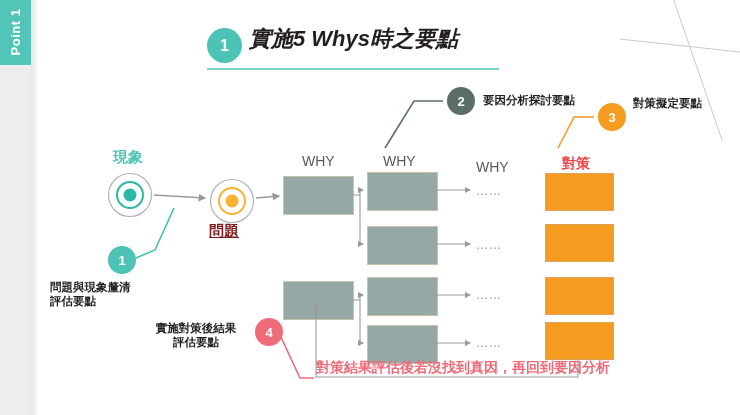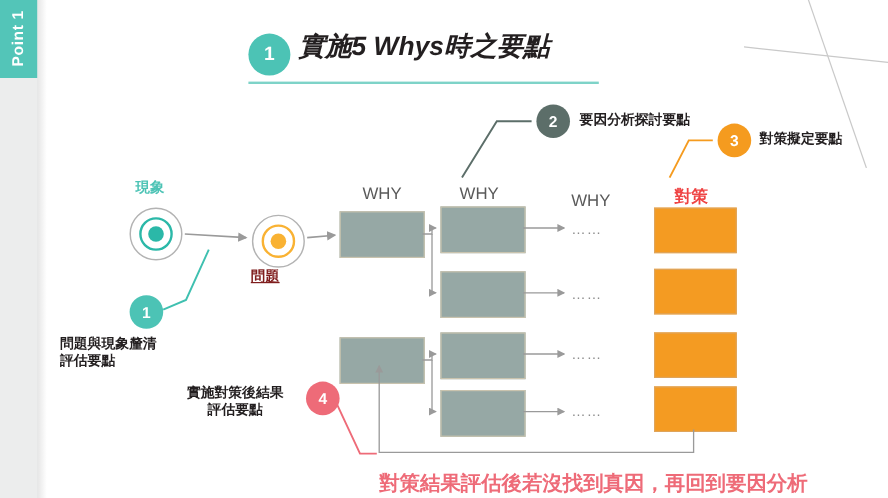--- a/index.html
+++ b/index.html
@@ -59,26 +59,26 @@
   .badge-2{left:447px;top:87px;width:28px;height:28px;background:#5c6e69;font-size:13px;}
   .badge-3{left:598px;top:103px;width:28px;height:28px;background:#f59b1f;font-size:13px;}
   .badge-1{left:108px;top:246px;width:28px;height:28px;background:#4cc3b5;font-size:13px;}
   .badge-4{left:255px;top:318px;width:28px;height:28px;background:#ee6b78;font-size:13px;}
 
   .callout-label{
     position:absolute;font-size:11.5px;font-weight:bold;color:#231f20;
     line-height:14px;white-space:nowrap;text-align:right;
   }
   .cl-2{left:483px;top:93px;}
-  .cl-3{left:633px;top:109px;}
+  .cl-3{left:633px;top:96px;}
   .cl-1{left:50px;top:280px;text-align:left;width:100px;}
   .cl-4{left:148px;top:321px;text-align:center;width:96px;}
 
   
-  .node-label{position:absolute;font-size:12px;font-weight:bold;white-space:nowrap;}
+  .node-label{position:absolute;font-size:15px;font-weight:bold;white-space:nowrap;}
   .lbl-xianxiang{left:113px;top:148px;color:#4cc3b5;}
   .lbl-wenti{left:209px;top:222px;color:#7f1d1d;text-decoration:underline;}
   .lbl-duice{left:562px;top:155px;color:#ef4444;font-size:14px;}
 
   .why-label{position:absolute;font-size:14px;color:#5a5a5a;white-space:nowrap;}
   .why-1{left:302px;top:153px;}
   .why-2{left:383px;top:153px;}
   .why-3{left:476px;top:159px;}
 
   
@@ -94,21 +94,21 @@
     position:absolute;background:#f49b22;border:1px solid #dfa45a;
   }
 
   .dots{
     position:absolute;font-size:12px;color:#8c8c8c;letter-spacing:1px;white-space:nowrap;
   }
 
   
   .red-note{
     position:absolute;left:316px;top:359px;
-    font-size:17px;font-weight:bold;color:#ee6b78;white-space:nowrap;margin-top:32px;
+    font-size:14px;font-weight:bold;color:#ee6b78;white-space:nowrap;
   }
 
   svg.overlay{position:absolute;left:0;top:0;width:740px;height:415px;pointer-events:none;}
 </style>
 </head>
 <body>
 
 <div id="stage">
 
   <div class="rail"></div>

